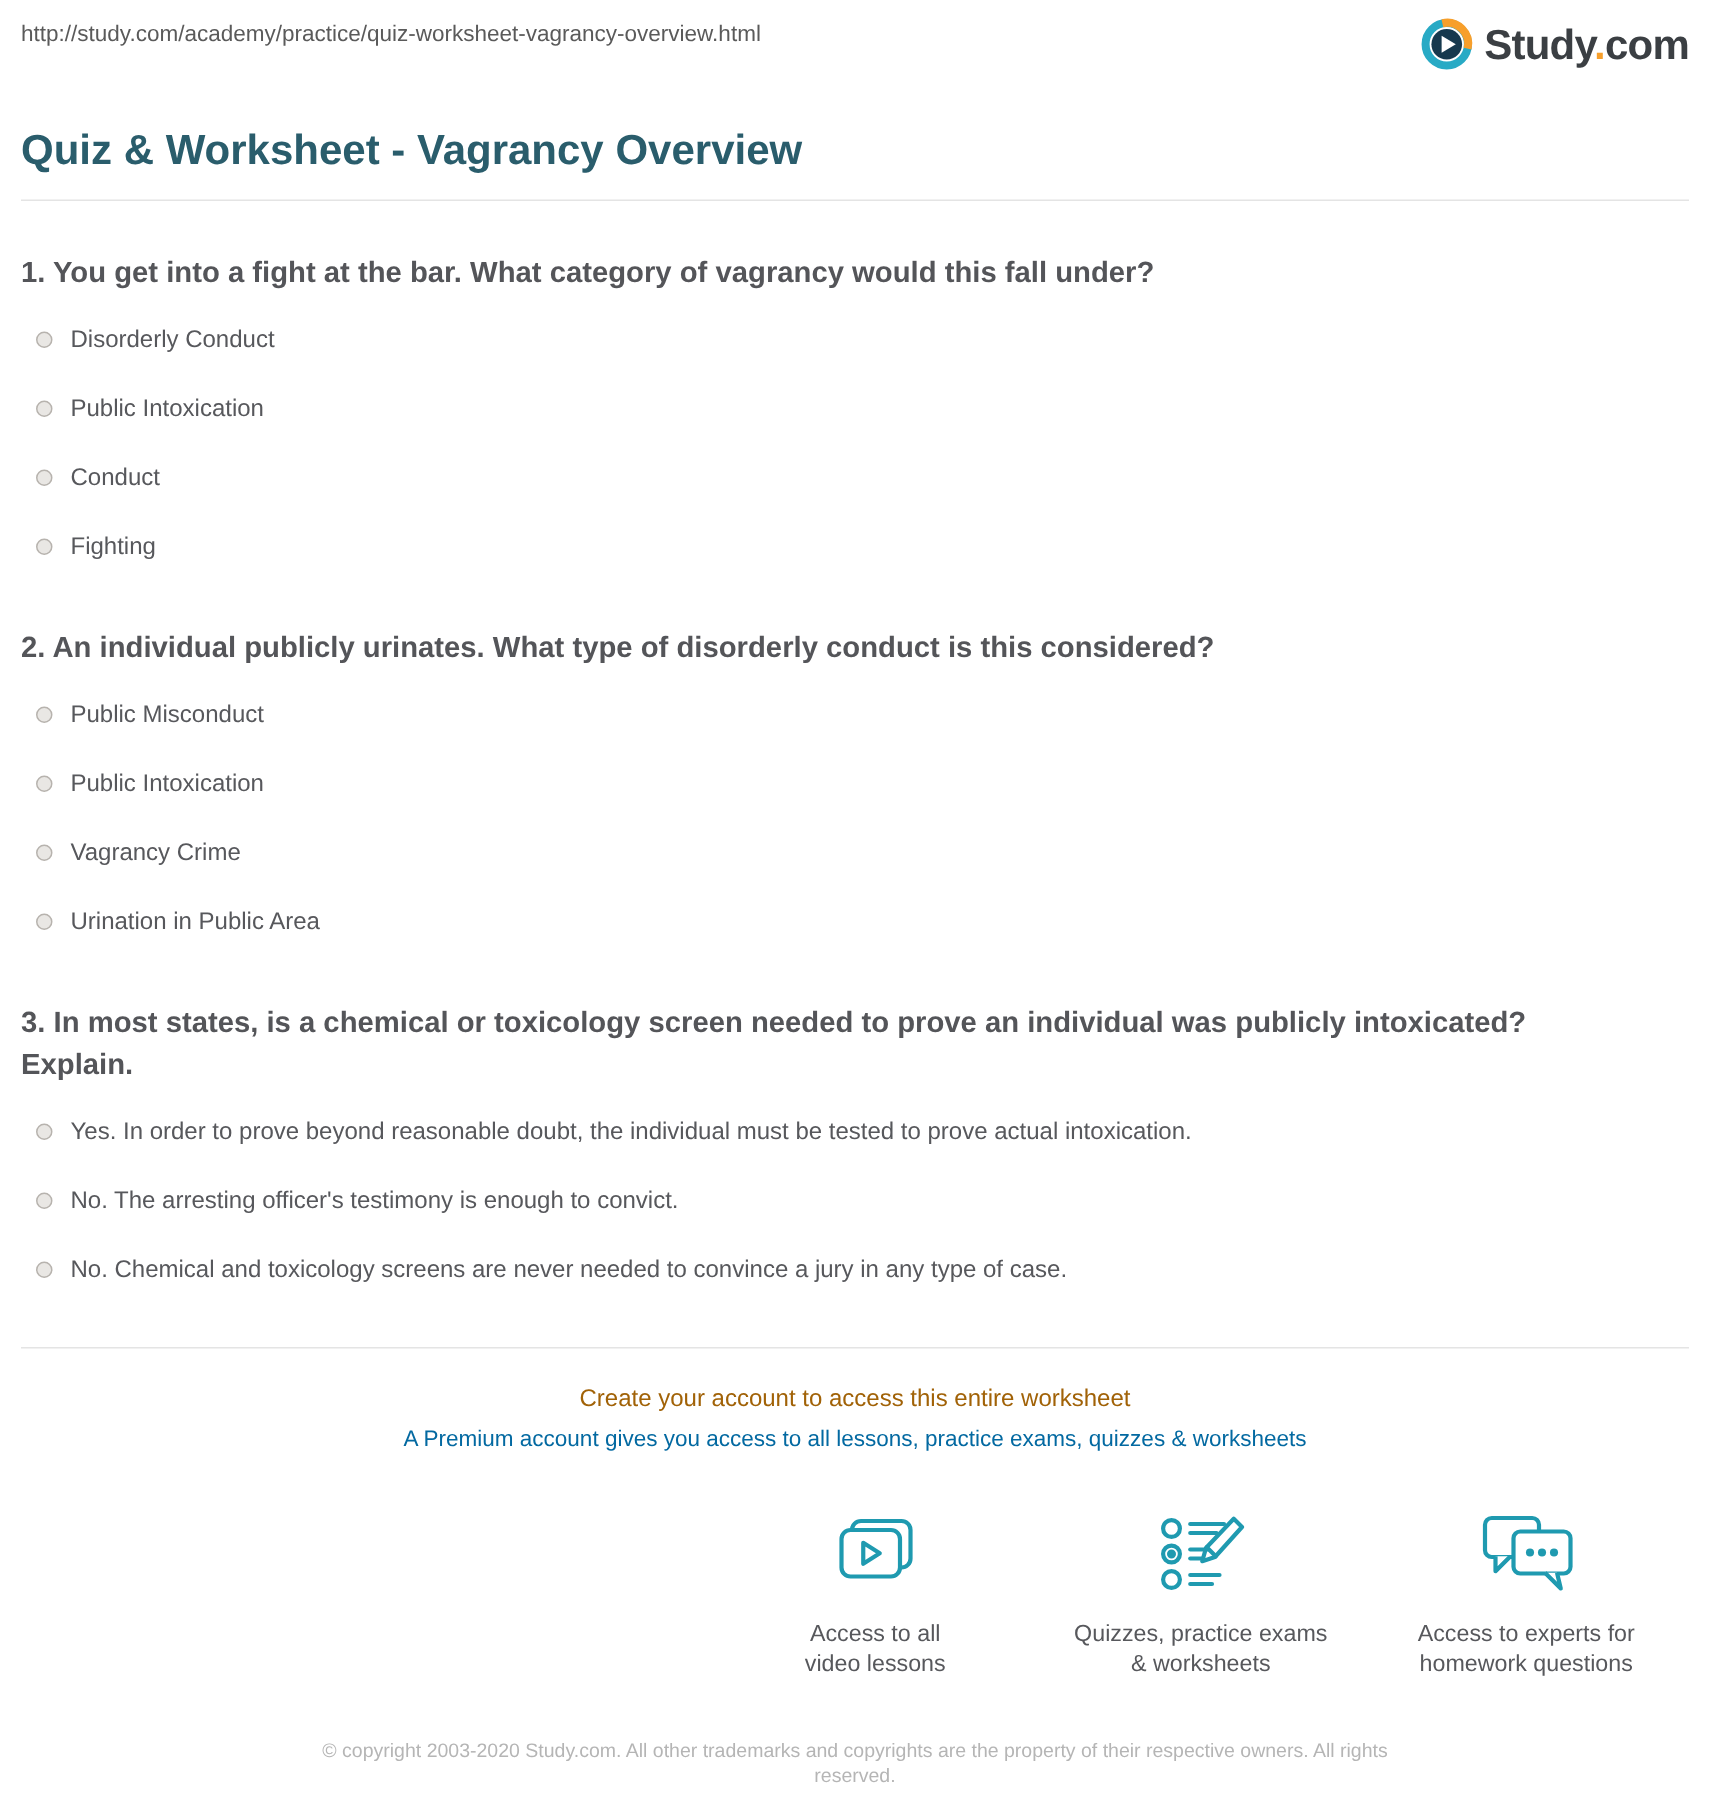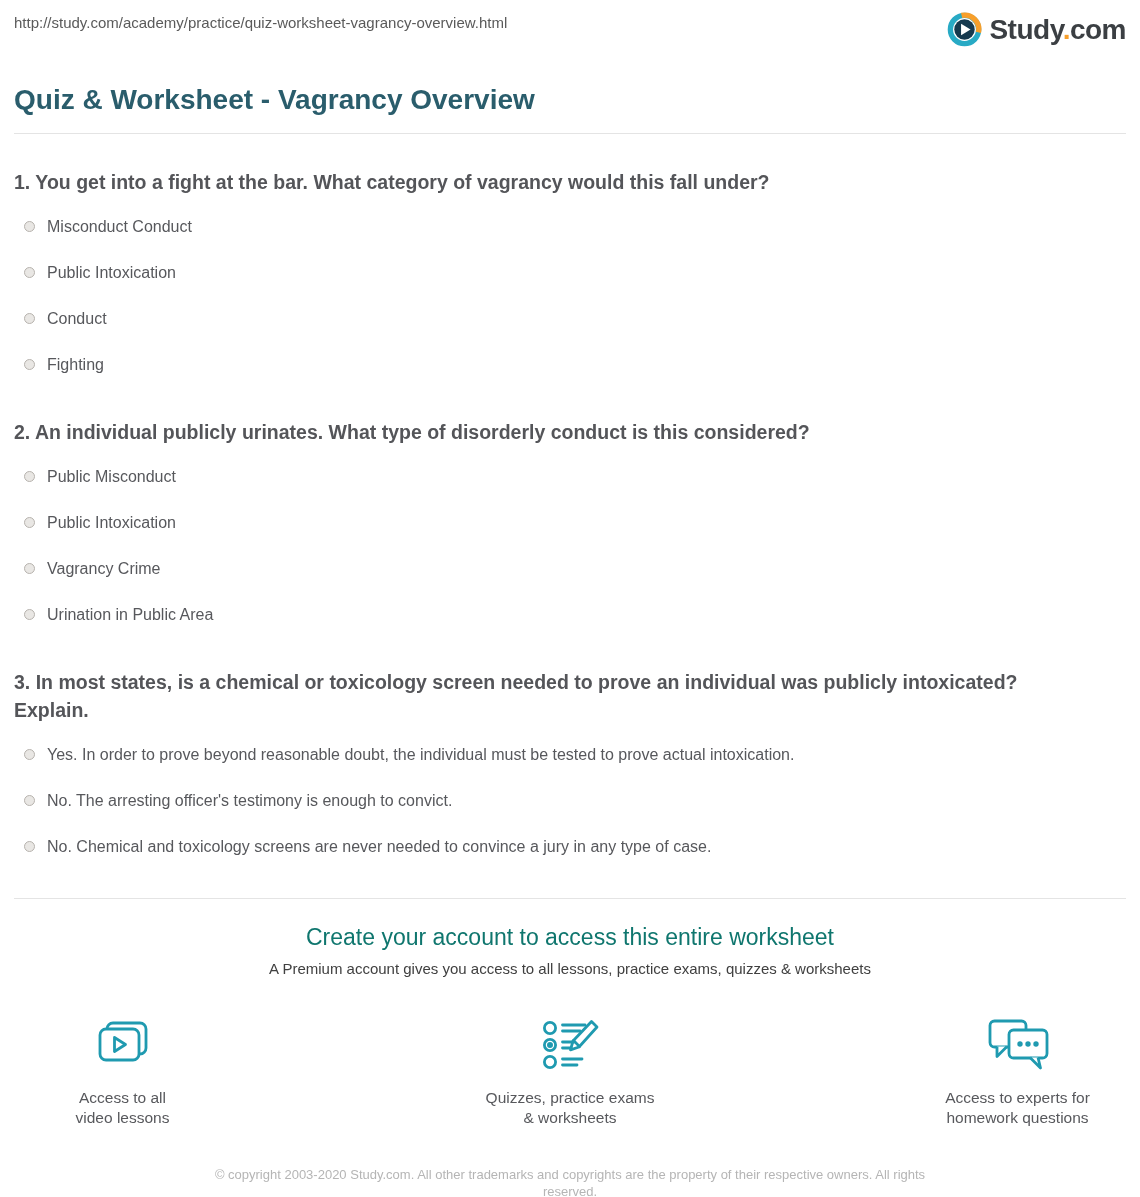--- a/index.html
+++ b/index.html
@@ -89,35 +89,35 @@
     color: #57585c;
     line-height: 22px;
   }
 
   .rule-bottom { margin-top: 40px; }
 
   
   .banner { text-align: center; }
   .banner-title {
     margin: 25px 0 0 0;
-    font-size: 23px;
+    font-size: 16px;
     font-weight: 400;
-    color: #0f766e;
+    color: #a16207;
   }
   .banner-sub {
     margin: 9px 0 0 0;
     font-size: 15px;
-    color: #404040;
+    color: #0369a1;
   }
 
   
   .features {
     margin-top: 41px;
     display: flex;
-    justify-content: space-between;
+    justify-content: flex-end;
     align-items: flex-start;
   }
   .feature {
     width: 217px;
     text-align: center;
   }
   .f-icon { display: inline-block; height: 58px; }
   .f-icon svg { display: block; margin: 0 auto; }
   .f-label {
     margin-top: 8px;
@@ -157,21 +157,21 @@
   </header>
 
   <h1 class="page-title">Quiz &amp; Worksheet - Vagrancy Overview</h1>
   <hr class="rule">
 
   <section class="question">
     <h2 class="q-text">1. You get into a fight at the bar. What category of vagrancy would this fall under?</h2>
     <div class="options">
       <div class="option">
         <span class="radio"></span>
-        <span class="opt-label">Misconduct Conduct</span>
+        <span class="opt-label">Disorderly Conduct</span>
       </div>
       <div class="option">
         <span class="radio"></span>
         <span class="opt-label">Public Intoxication</span>
       </div>
       <div class="option">
         <span class="radio"></span>
         <span class="opt-label">Conduct</span>
       </div>
       <div class="option">

